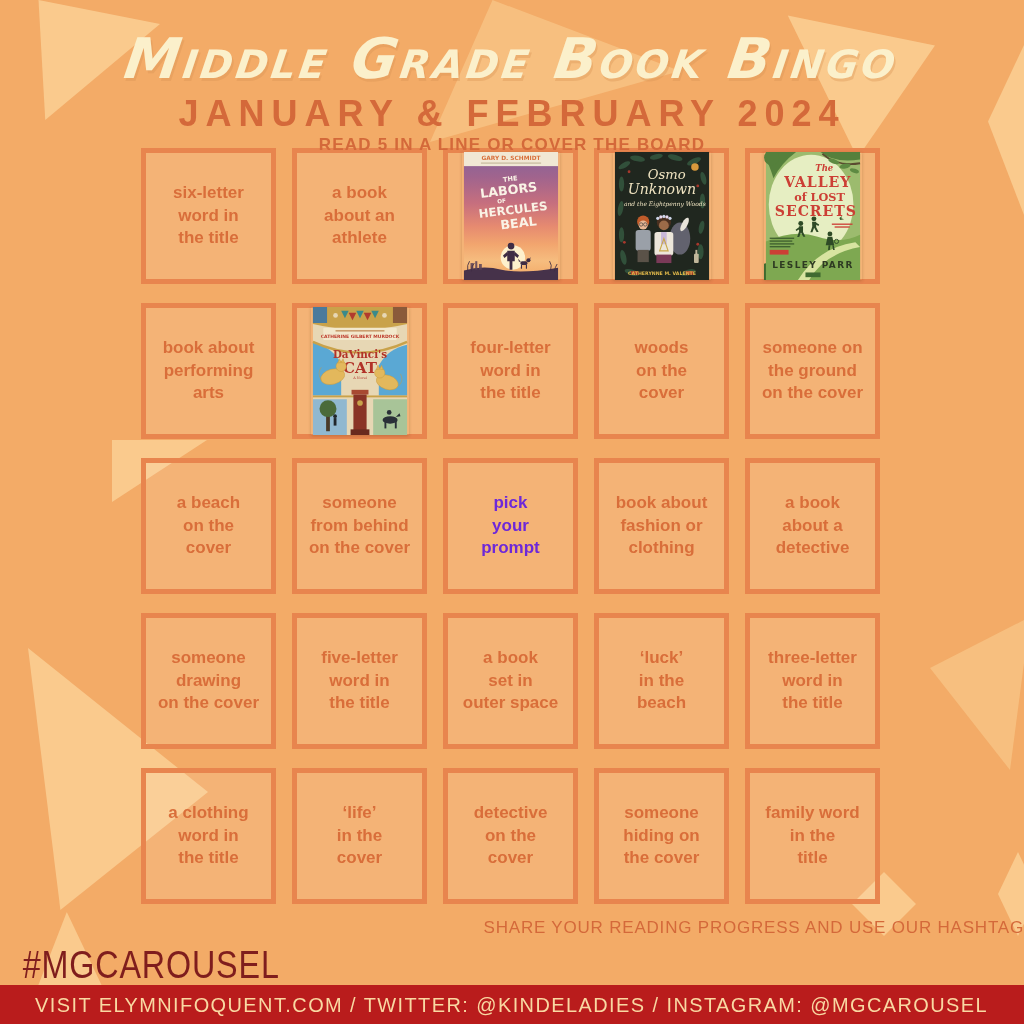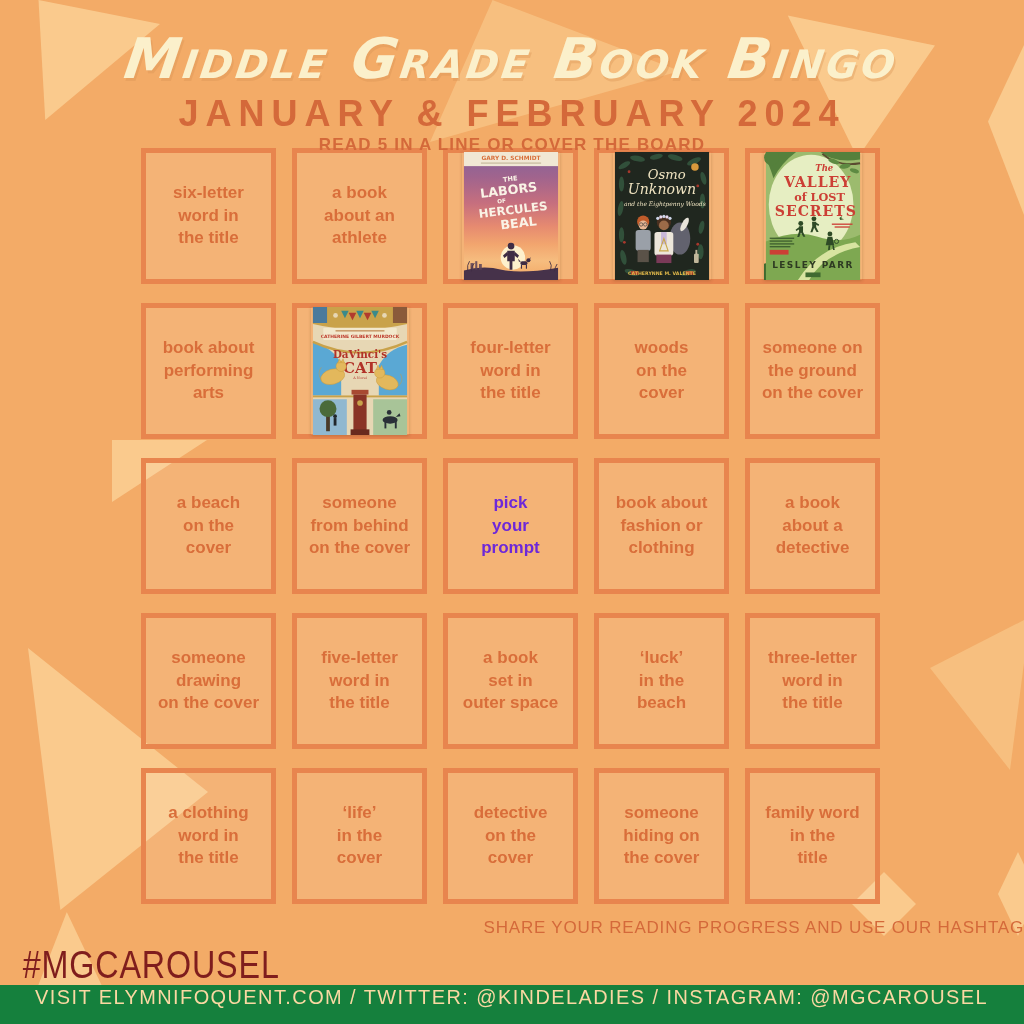--- a/index.html
+++ b/index.html
@@ -35,22 +35,22 @@
   .cell.free .prompt{color:#6d28d9;}
   .cell.book{padding:0;}
   .cover{width:98px;height:128px;box-shadow:0 1px 3px rgba(90,50,20,0.25);}
   .cover svg{display:block;width:100%;height:100%;}
 
   .share-line{position:absolute;top:918px;width:100%;text-align:right;z-index:3;
               font-size:17px;font-weight:normal;letter-spacing:0.8px;color:#d4693a;}
   .hashtag{position:absolute;top:936px;width:100%;text-align:left;z-index:3;
            font-size:38px;letter-spacing:1px;color:#7f1d1d;margin-top:8px;}
   .hashtag span{display:inline-block;transform:scaleX(0.85);}
-  .bottom-bar{position:absolute;left:0;bottom:0;width:100%;height:39px;background:#15803d;z-index:3;
-              display:flex;justify-content:center;}
+  .bottom-bar{position:absolute;left:0;bottom:0;width:100%;height:39px;background:#b91c1c;z-index:3;
+              display:flex;align-items:center;justify-content:center;}
   .bottom-bar .bar-text{display:inline-block;transform:scaleX(0.95);font-size:21px;
               letter-spacing:1.5px;color:#f9d8a2;}
 </style>
 </head>
 <body>
 
 <div class="shape tri1"></div>
 <div class="shape faint tri2"></div>
 <div class="shape tri3"></div>
 <div class="shape tri4"></div>

